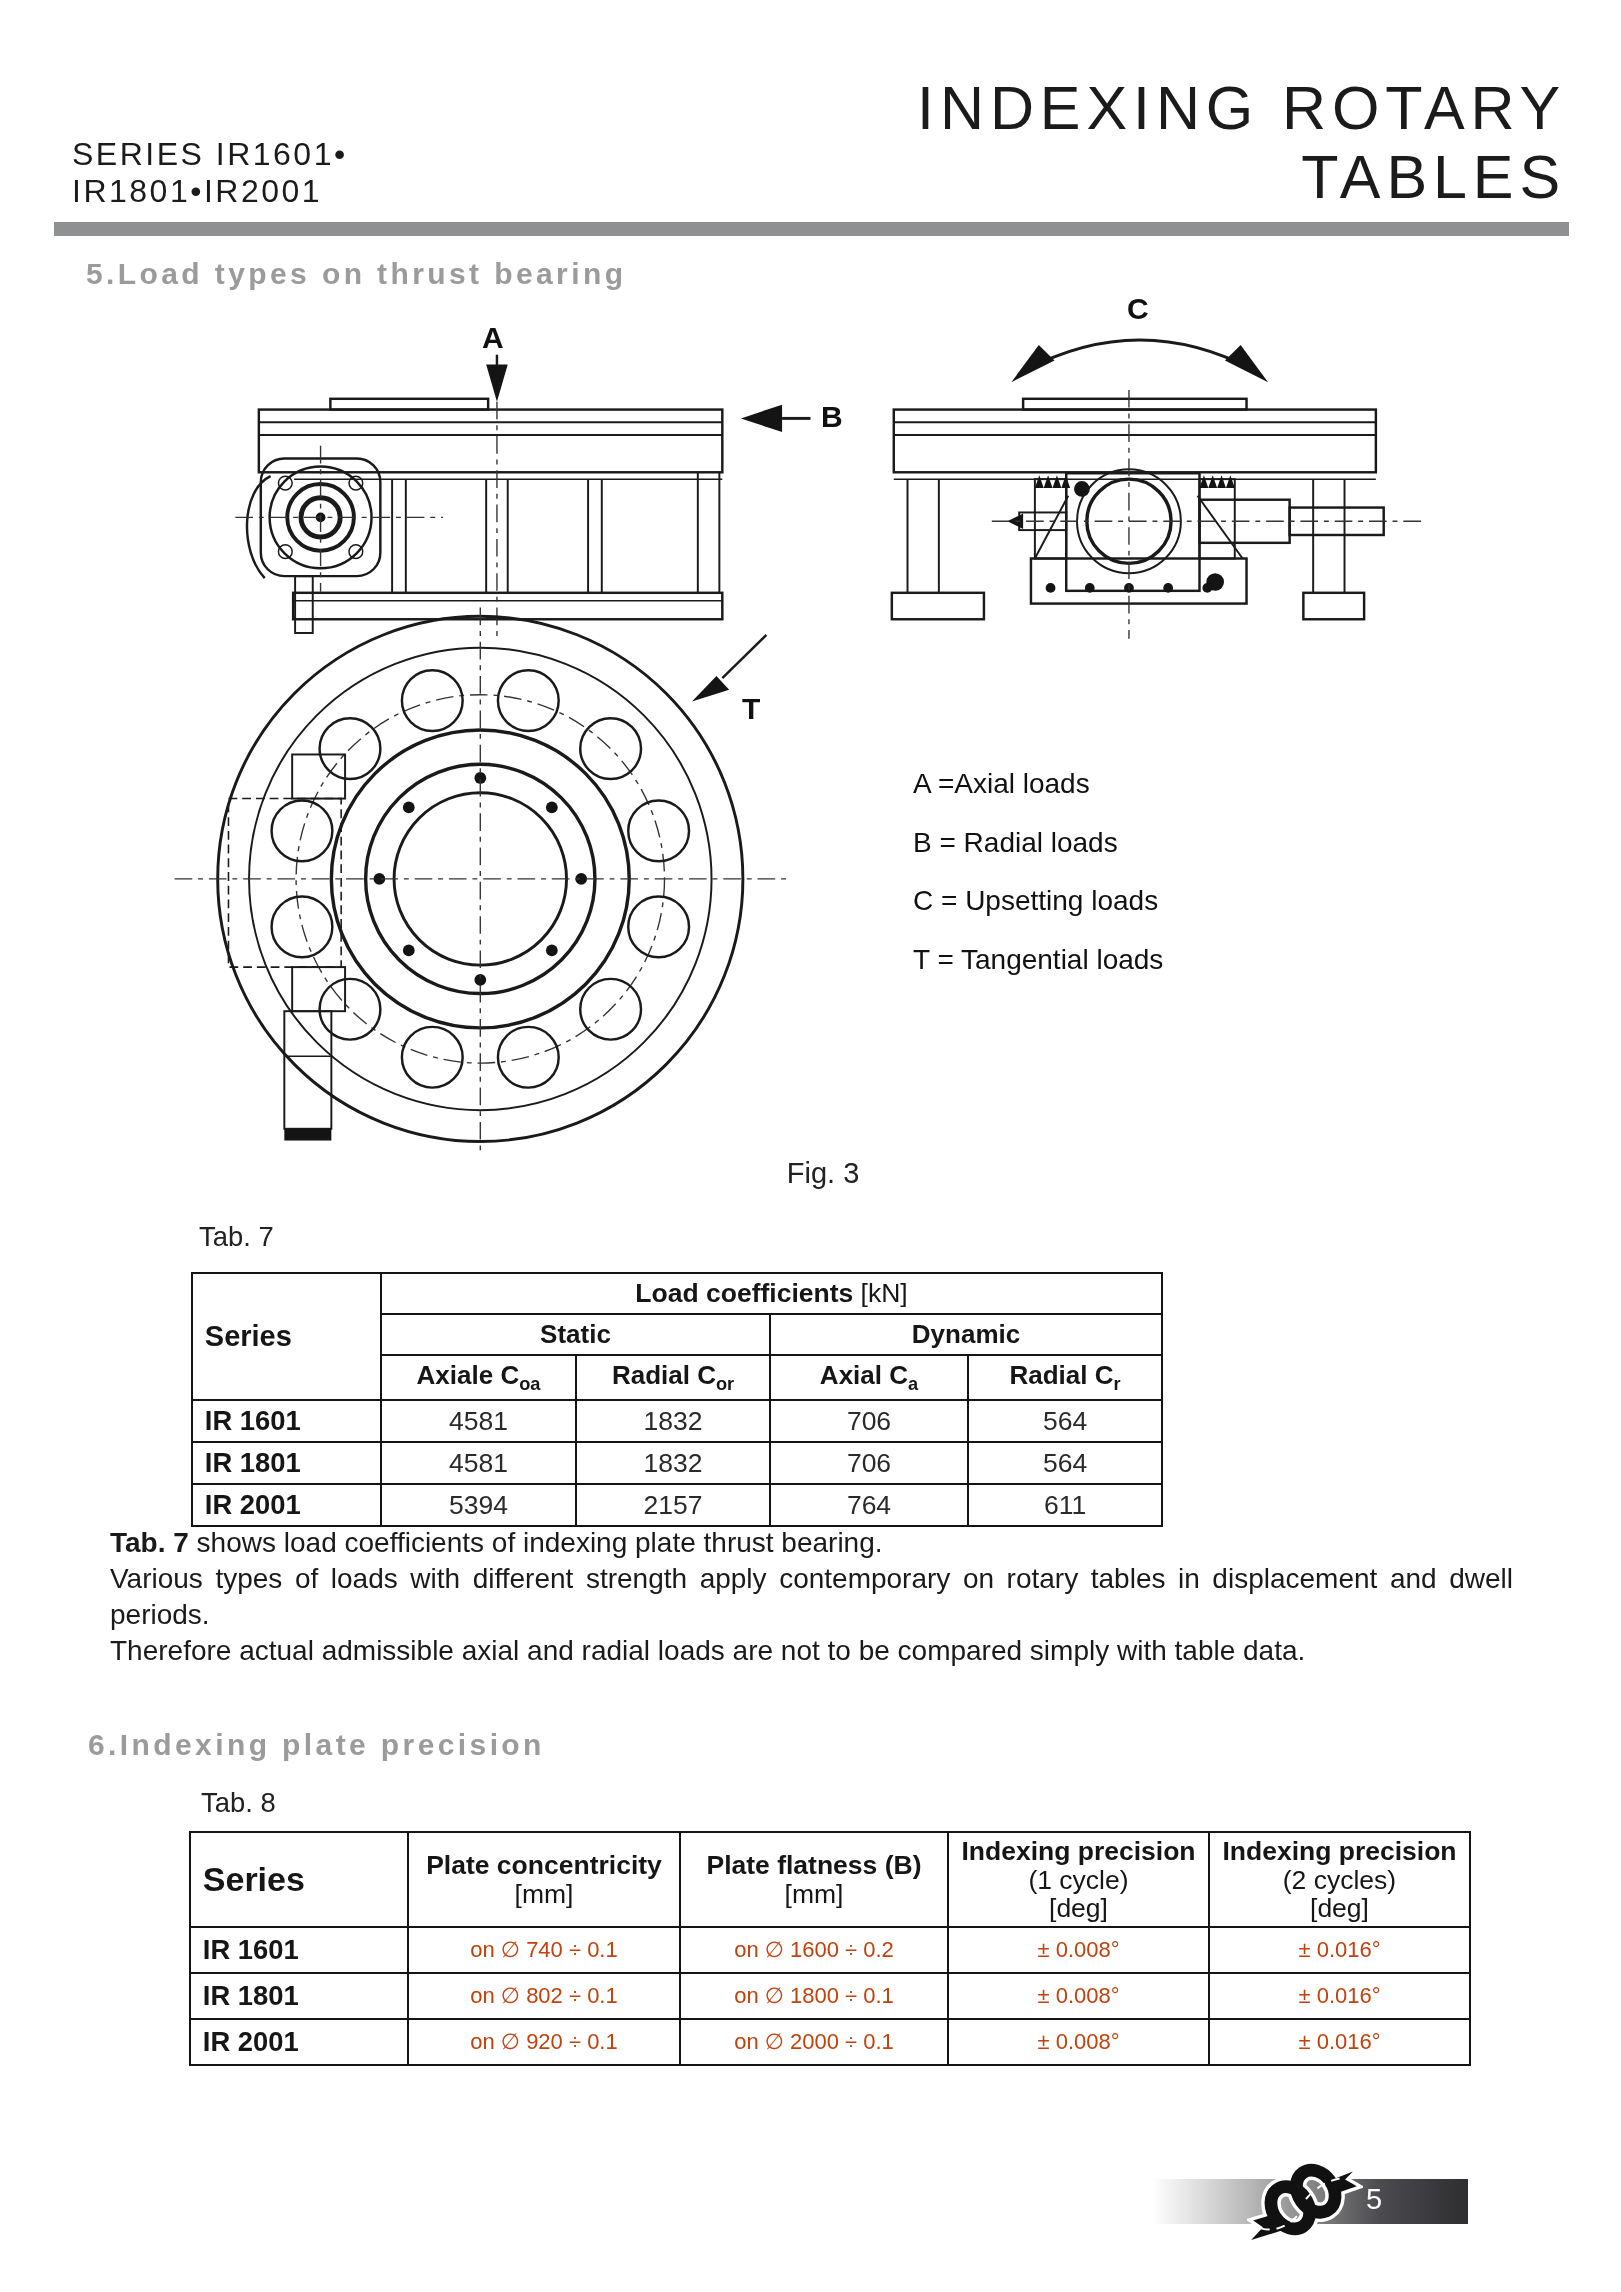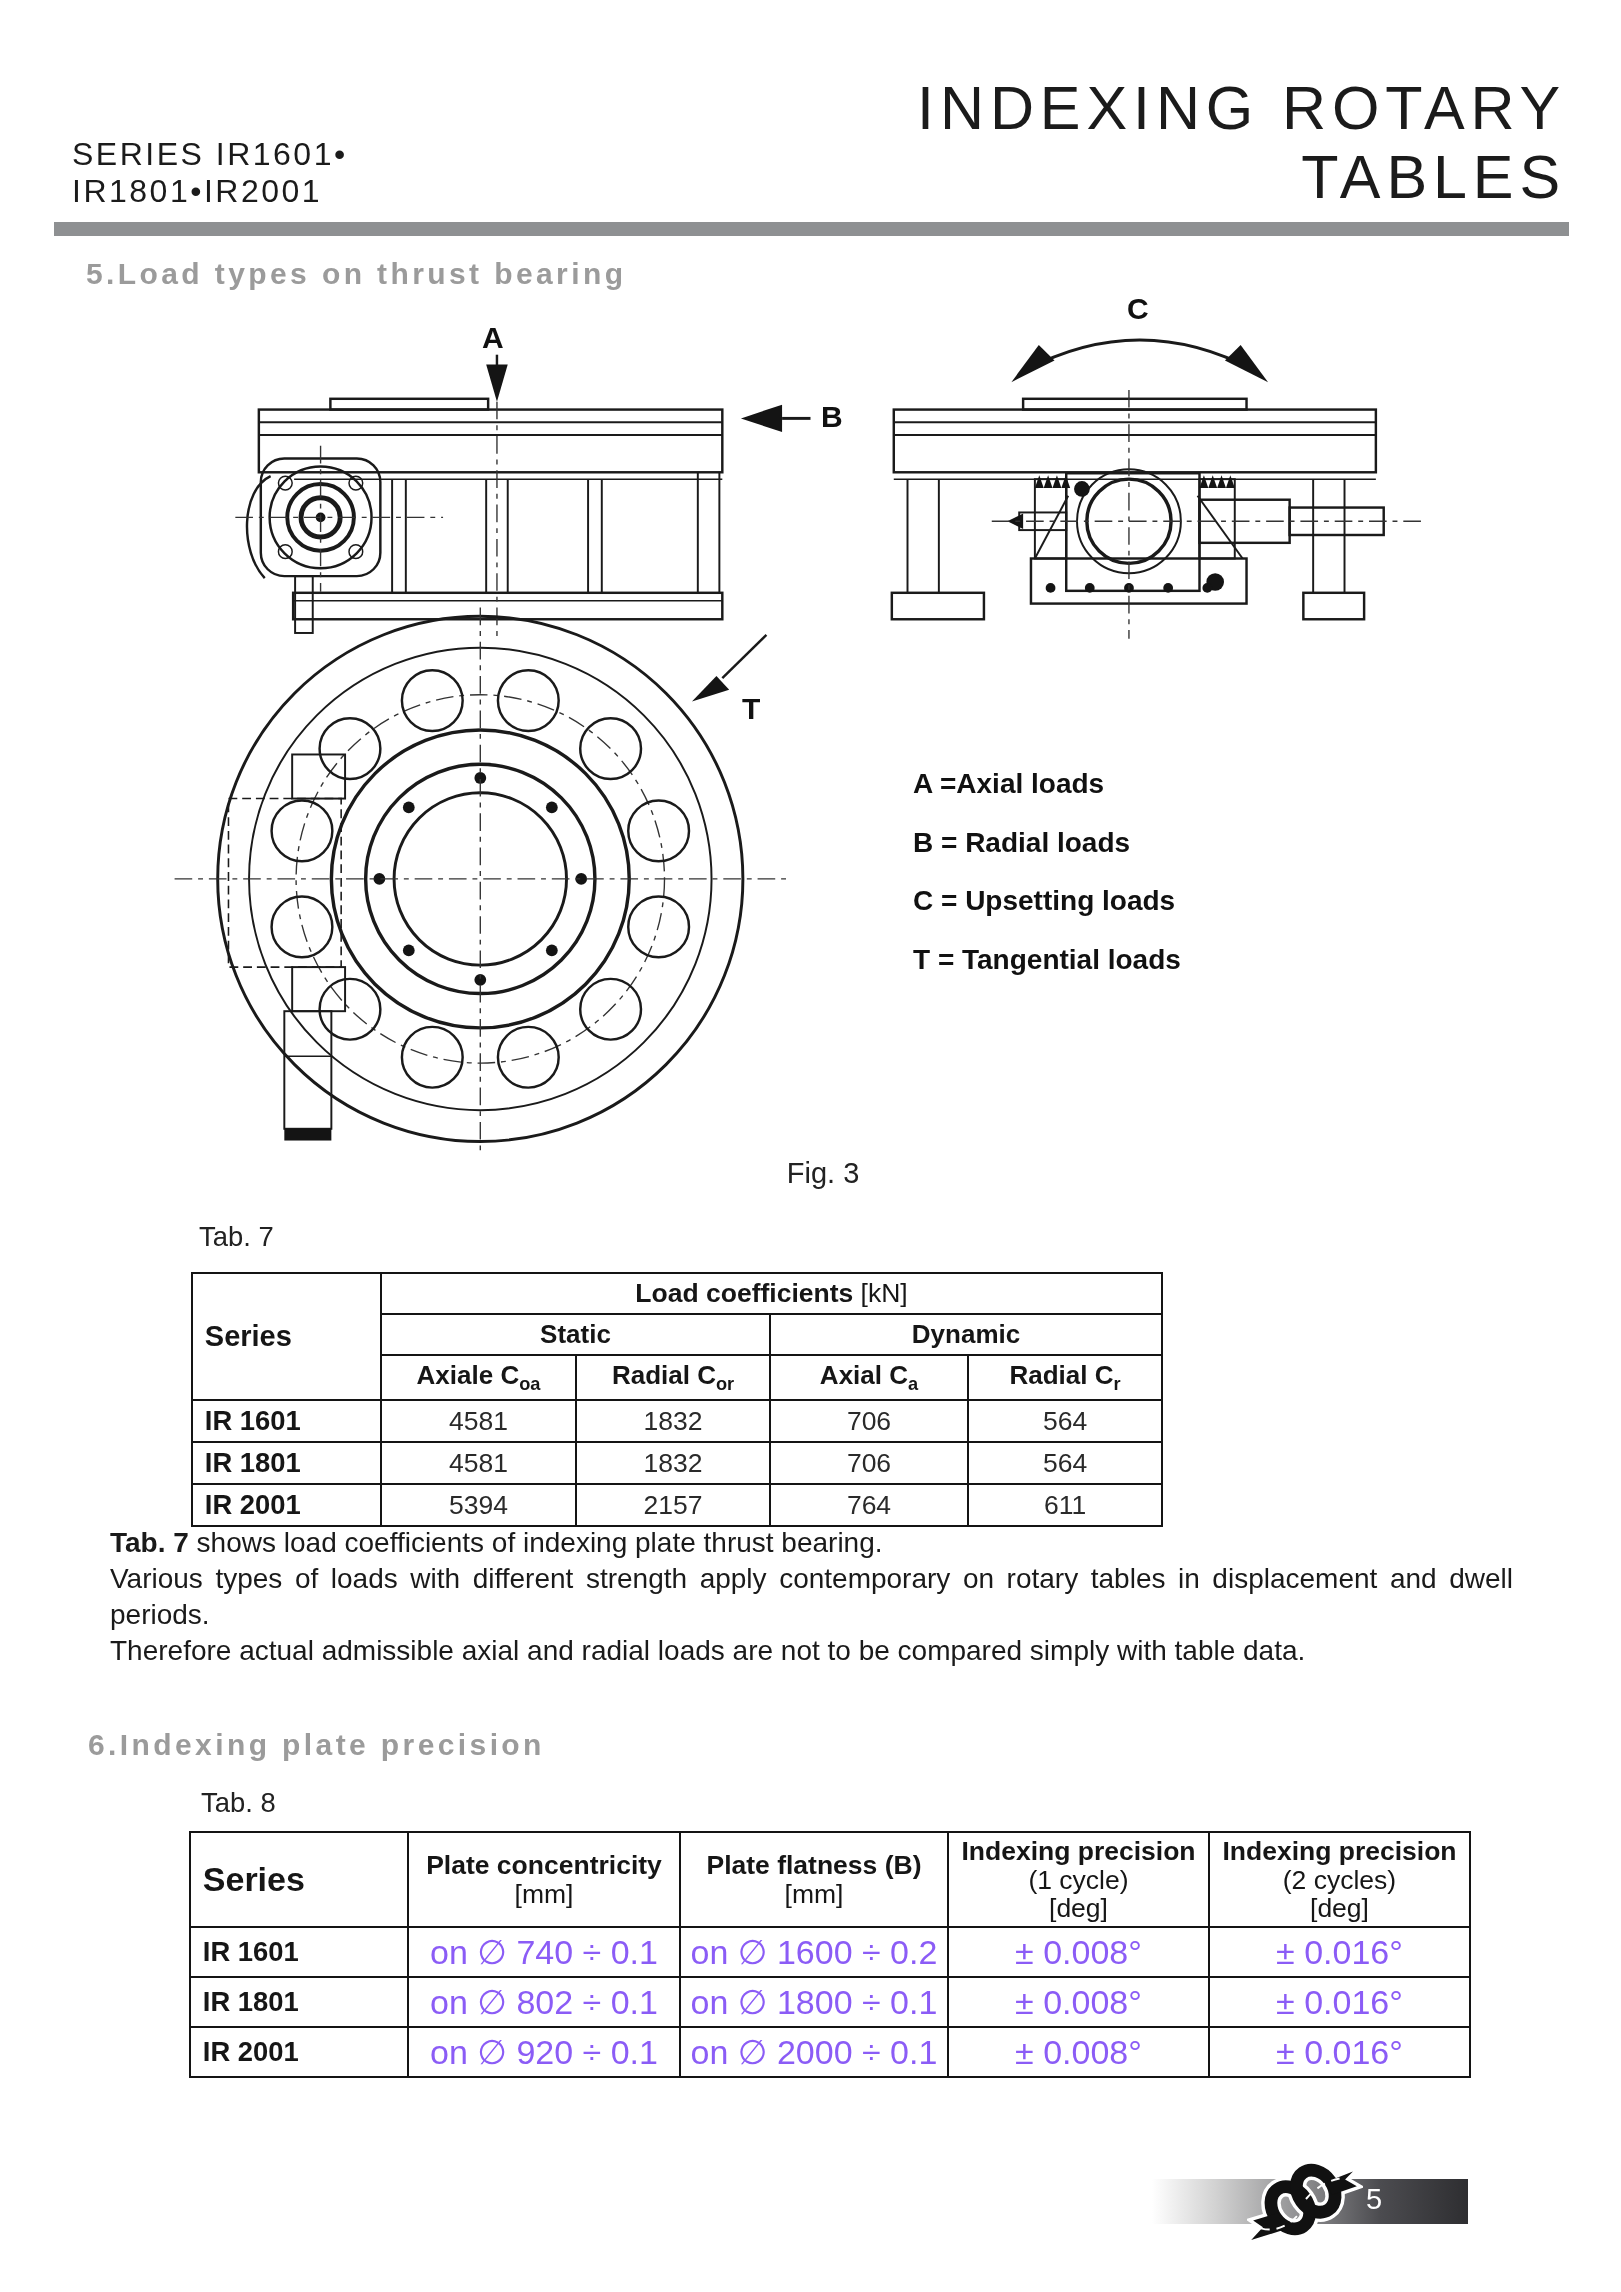--- a/index.html
+++ b/index.html
@@ -14,21 +14,21 @@
     letter-spacing:5.9px;color:#1b1b1b;font-weight:normal;}
   .header-rule{left:54px;top:222px;width:1515px;height:13.7px;background:#8e9092;}
 
   
   .sec-heading{font-weight:bold;font-size:30px;letter-spacing:3.4px;color:#9b9b9b;}
   .h5{left:86px;top:257px;}
   .h6{left:88px;top:1728px;}
 
   
   .fig-label{font-weight:bold;font-size:30px;color:#111;}
-  .legend{left:913px;top:768px;font-weight:bold;font-size:28px;color:#111;}
+  .legend{left:913px;top:768px;font-weight:normal;font-size:28px;color:#111;}
   .legend div{margin-bottom:26.5px;}
   .fig-caption{left:725px;top:1157px;width:196px;text-align:center;font-size:29px;color:#222;}
 
   
   .tab-label{font-size:27.4px;color:#222;}
   .t7label{left:199px;top:1221px;}
   .t8label{left:201px;top:1787px;}
 
   
   table{border-collapse:collapse;table-layout:fixed;background:#fff;position:absolute;}
@@ -44,21 +44,21 @@
   .t7 td.val{color:#2a2a2a;}
   sub{font-size:70%;}
 
   .t8{left:189px;top:1831px;width:1279px;border:2.9px solid #141414;font-size:26.5px;}
   .t8 .hrow{height:95px;}
   .t8 .drow{height:46px;}
   .t8 .series-h{font-size:34px;font-weight:bold;text-align:left;padding-left:11.8px;}
   .t8 .colh .b1{font-weight:bold;display:block;line-height:29px;}
   .t8 .colh span{display:block;line-height:28px;}
   .t8 .rowlbl{font-weight:bold;font-size:27.4px;text-align:left;padding-left:11.8px;}
-  .t8 td.val{color:#8b5cf6;font-size:34px;}
+  .t8 td.val{color:#c2410c;font-size:22px;}
 
   
   .para{left:110px;top:1525px;width:1403px;font-size:28px;line-height:36px;color:#1a1a1a;}
   .para .just{text-align:justify;text-align-last:justify;}
 
   
   .footer-bar{left:1152px;top:2179px;width:316px;height:45px;
     background:linear-gradient(90deg,#ffffff 0%,#d2d2d2 20%,#8d8d8f 48%,#4c4c50 72%,#2e2e31 100%);}
   .page-num{left:1366px;top:2183px;font-size:29px;color:#ffffff;}
 

